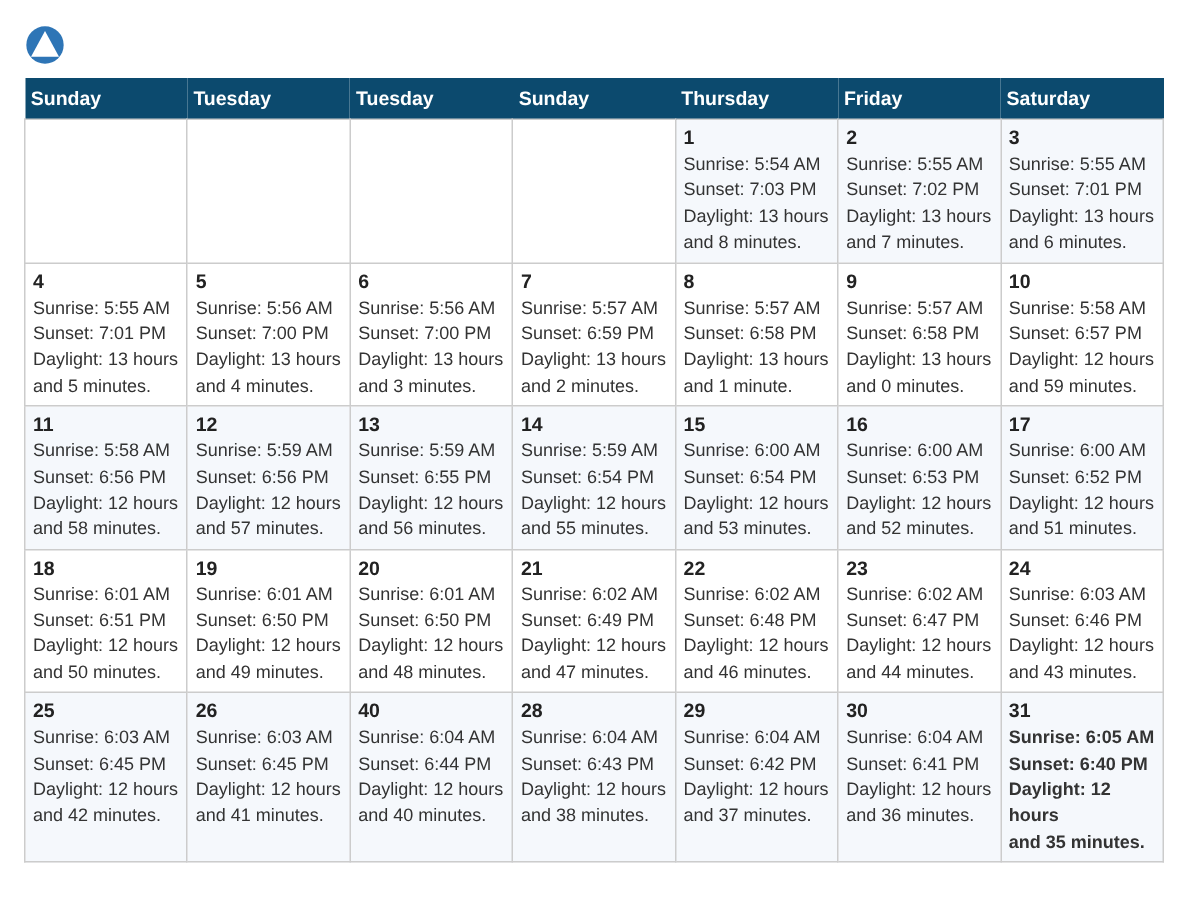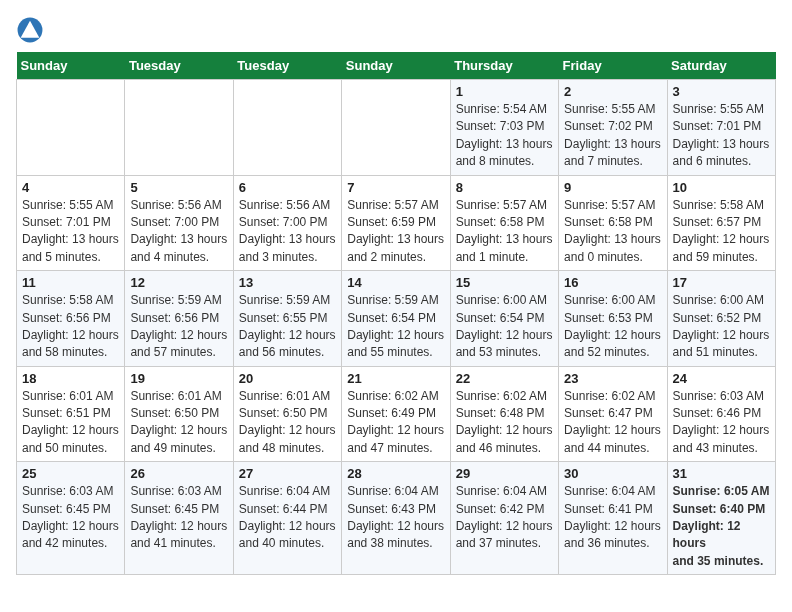--- a/index.html
+++ b/index.html
@@ -46,21 +46,21 @@
     .subtitle {
       font-size: 16px;
       color: #444;
     }
     table {
       width: 100%;
       border-collapse: collapse;
       font-size: 11px;
     }
     thead tr th {
-      background-color: #15803d;
+      background-color: #0c4a6e;
       color: #fff;
       padding: 6px 4px;
       text-align: left;
       font-size: 13px;
       font-weight: bold;
       margin-left: 44px;
     }
     tbody tr td {
       border: 1px solid #ccc;
       vertical-align: top;
@@ -311,21 +311,21 @@
 and 42 minutes.</div>
         </td>
         <td>
           <div class="day-num">26</div>
           <div class="cell-info" style="white-space: pre-line;">Sunrise: 6:03 AM
 Sunset: 6:45 PM
 Daylight: 12 hours
 and 41 minutes.</div>
         </td>
         <td>
-          <div class="day-num">27</div>
+          <div class="day-num">40</div>
           <div class="cell-info" style="white-space: pre-line;">Sunrise: 6:04 AM
 Sunset: 6:44 PM
 Daylight: 12 hours
 and 40 minutes.</div>
         </td>
         <td>
           <div class="day-num">28</div>
           <div class="cell-info" style="white-space: pre-line;">Sunrise: 6:04 AM
 Sunset: 6:43 PM
 Daylight: 12 hours

